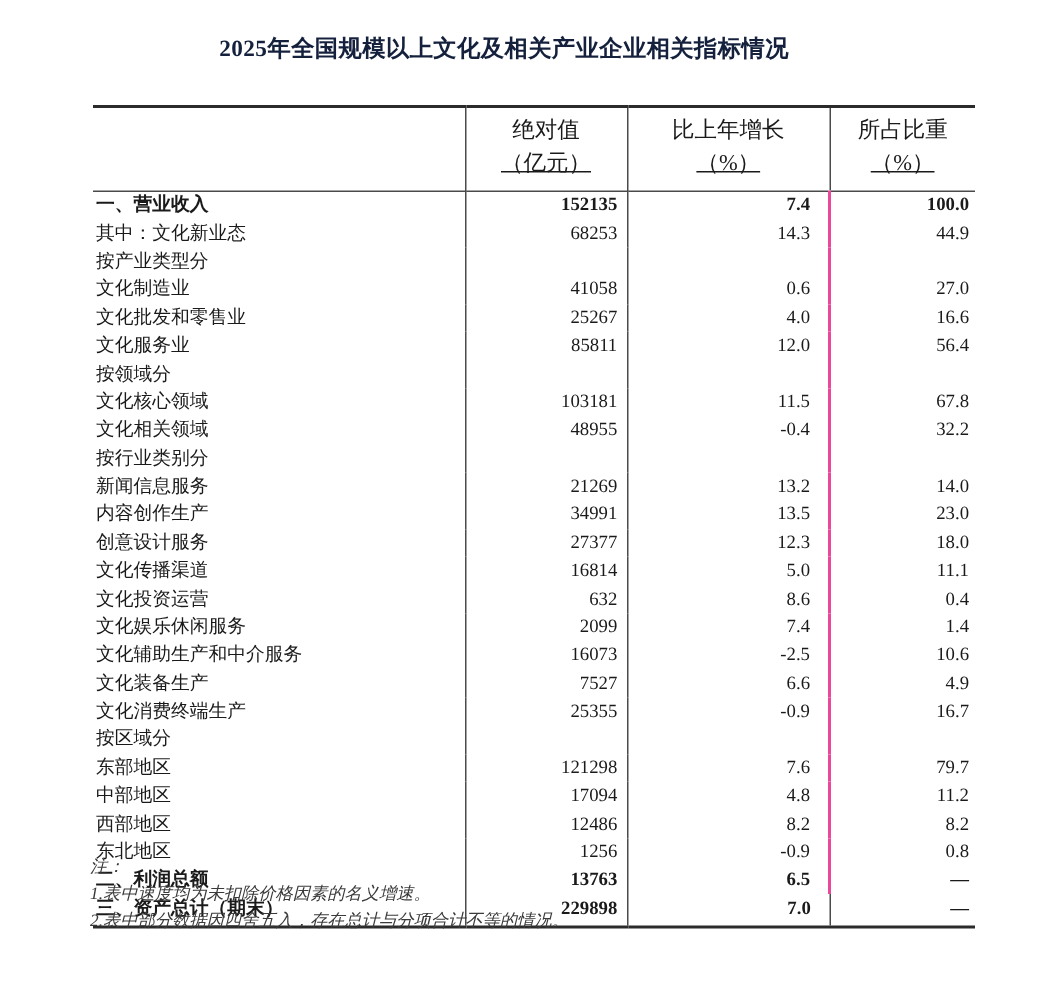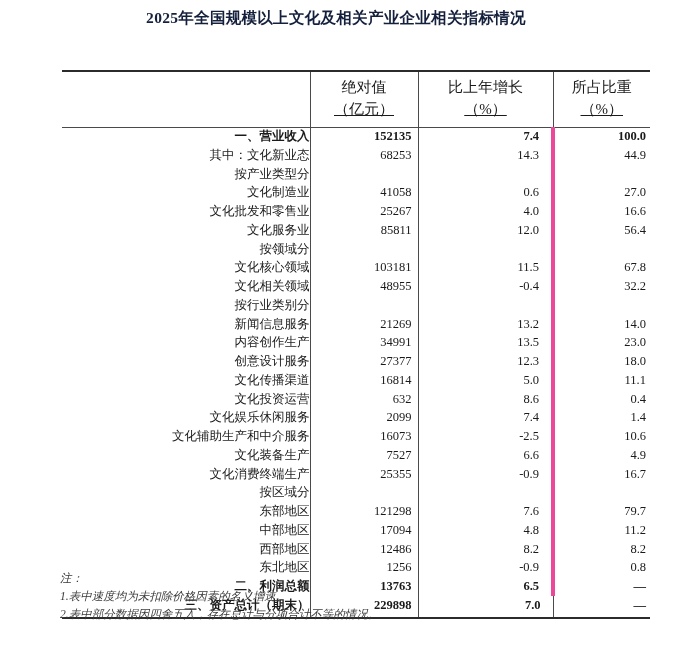--- a/index.html
+++ b/index.html
@@ -14,21 +14,21 @@
     color: #1a1a1a;
     overflow: hidden;
   }
   .page {
     position: relative;
     width: 700px;
     height: 664px;
   }
   .title {
     position: absolute;
-    top: 8px;
+    top: 22px;
     left: 0;
     width: 672px;
     text-align: center;
     font-size: 15.5px;
     font-weight: bold;
     letter-spacing: 0.3px;
     color: #14203c;
     font-family: "Liberation Serif", "DejaVu Serif", serif;
   }
   .table-wrap {
@@ -71,34 +71,34 @@
   .hdr-line2 { display: block; text-decoration: underline; }
 
   table.stat tbody td {
     padding: 0.5px 0;
     line-height: 1.42;
     font-size: 12.5px;
     vertical-align: middle;
     border: none;
   }
   table.stat tbody td.label {
-    text-align: right;
+    text-align: left;
     border-right: 1px solid #4a4a4a;
     padding-left: 2px;
     white-space: nowrap;
   }
   table.stat tbody td.num {
     text-align: right;
     padding-right: 6px;
   }
   table.stat tbody td.abs {
     border-right: 1px solid #4a4a4a;
   }
   table.stat tbody td.growth {
-    border-right: 4px solid #ec4899;
+    border-right: 2px solid #ec4899;
     padding-right: 12px;
   }
   table.stat tbody td.share {
     padding-right: 4px;
   }
   table.stat tbody tr.bold td { font-weight: bold; }
   table.stat tbody tr.last-row td {
     border-bottom: 2.2px solid #2b2b2b;
     padding-bottom: 2px;
   }

